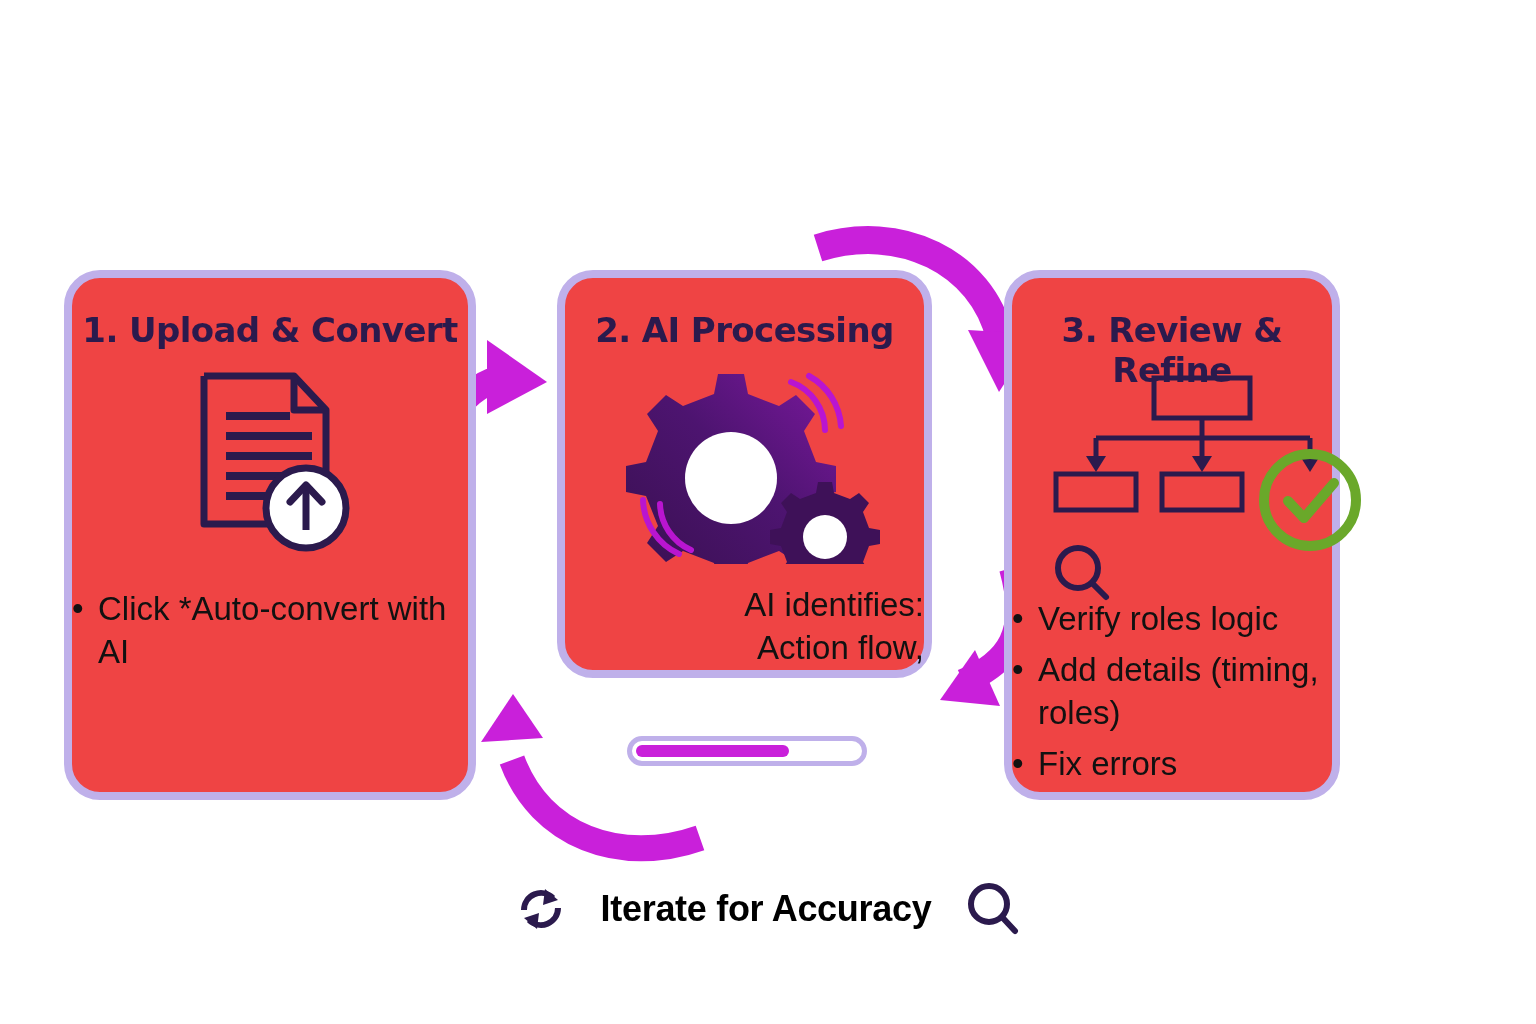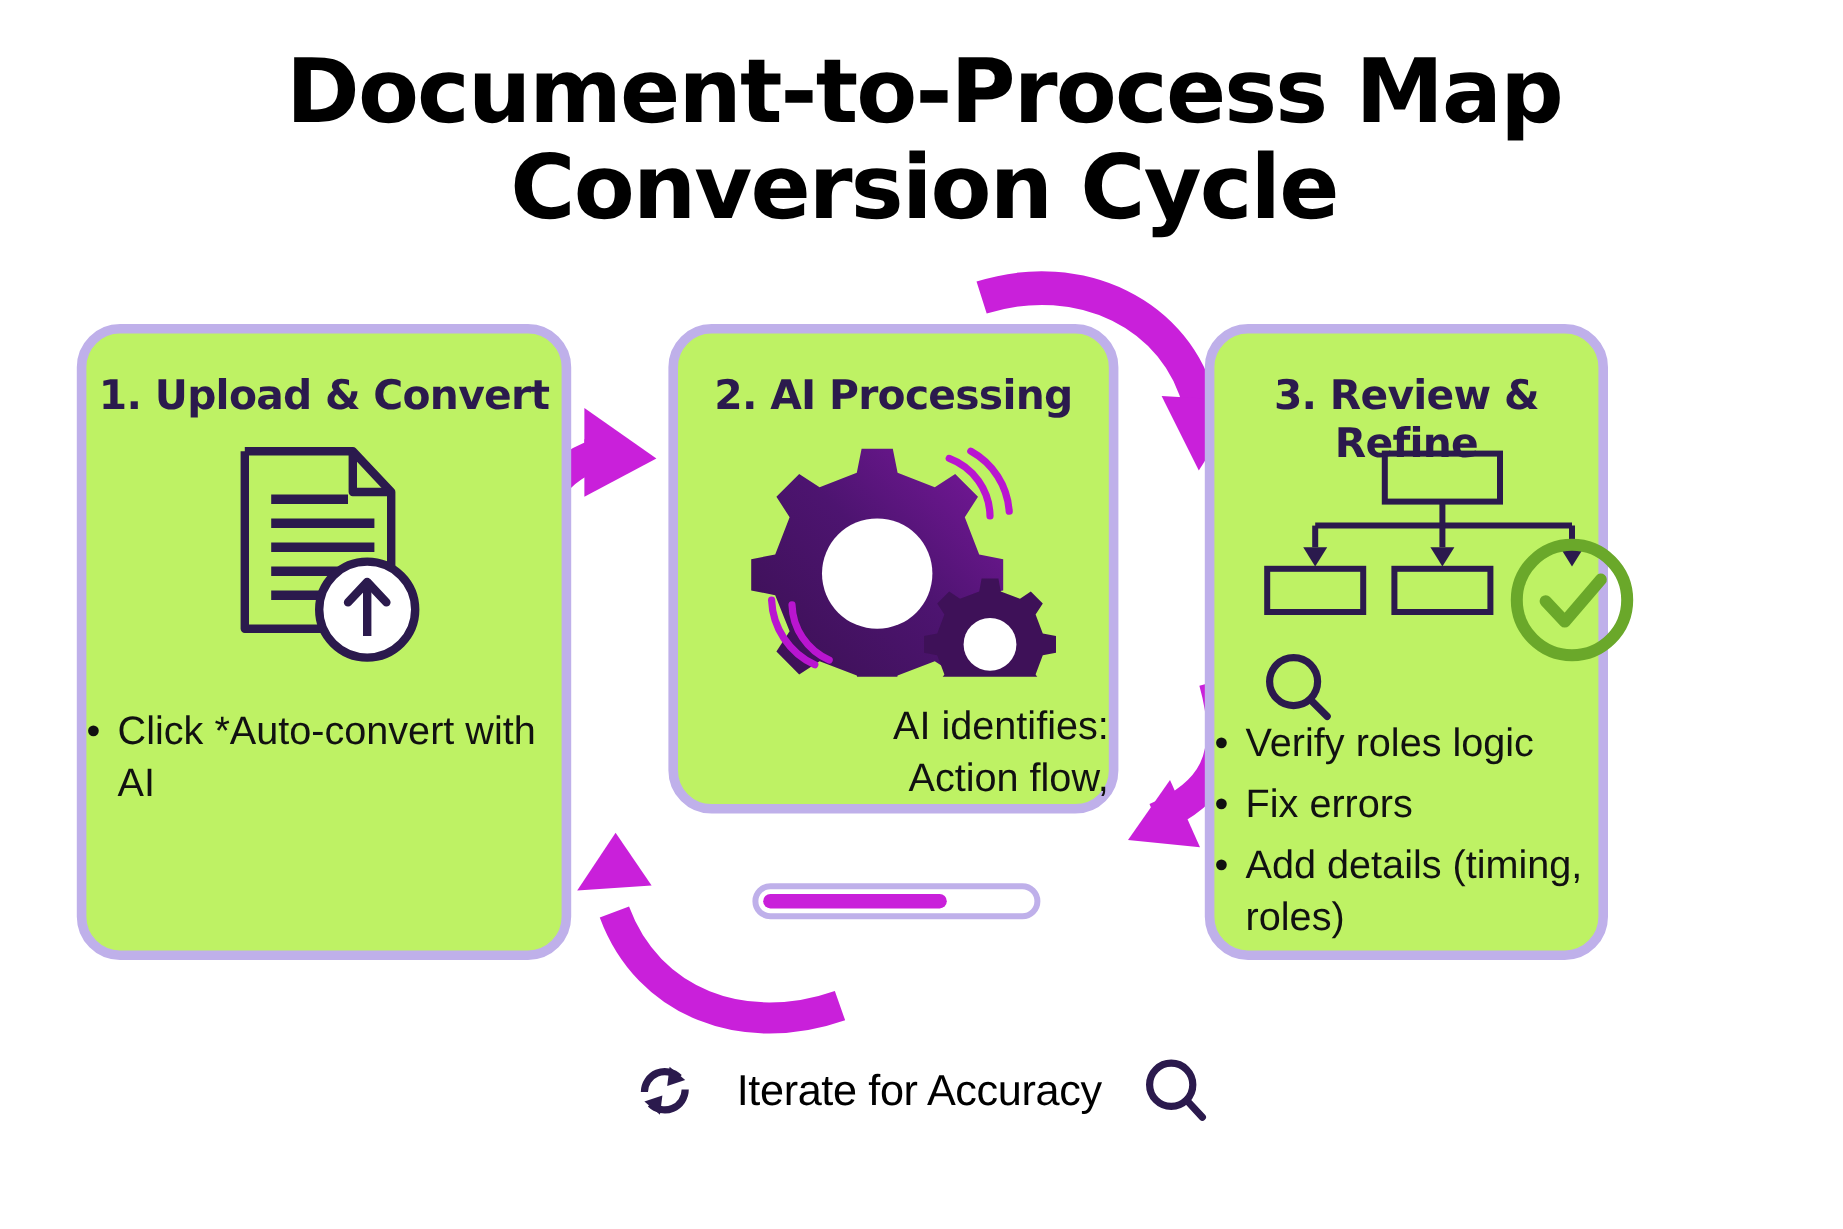--- a/index.html
+++ b/index.html
@@ -28,21 +28,21 @@
     font-size: 74px;
     line-height: 1.08;
     letter-spacing: -1.5px;
     color: #000000;
   }
 
   
   .card {
     position: absolute;
     box-sizing: border-box;
-    background: #bef264;
+    background: #ef4444;
     border: 8px solid #bfb0ea;
     border-radius: 36px;
   }
   #card-1 { left: 64px;   top: 270px; width: 412px; height: 530px; }
   #card-2 { left: 557px;  top: 270px; width: 375px; height: 408px; }
   #card-3 { left: 1004px; top: 270px; width: 336px; height: 530px; }
 
   .card-title {
     position: absolute;
     top: 32px;
@@ -112,40 +112,40 @@
   
   #footer {
     position: absolute;
     left: 0;
     top: 878px;
     width: 1536px;
     display: flex;
     align-items: center;
     justify-content: center;
     gap: 31px;
+    font-weight: bold;
   }
   #footer-label {
     font-size: 36px;
     color: #000000;
     letter-spacing: -0.3px;
   }
 
   .arrow-layer {
     position: absolute;
     left: 0; top: 0;
     width: 1536px; height: 1024px;
     pointer-events: none;
   }
 </style>
 </head>
 <body>
 
 <div id="page">
 
-  <div id="title">Document-to-Process Map Conversion Cycle</div>
 
   <svg class="arrow-layer" viewBox="0 0 1536 1024">
 
     <g>
       <path d="M 437 500 C 437 430 455 392 500 378 L 500 392 L 500 366" fill="none" stroke="#c920da" stroke-width="26" stroke-linecap="butt"></path>
       <polygon points="487,340 547,382 487,414" fill="#c920da"></polygon>
     </g>
 
     <g>
       <path d="M 818 248 C 900 222 982 262 1000 338" fill="none" stroke="#c920da" stroke-width="28" stroke-linecap="butt"></path>
@@ -274,22 +274,22 @@
       <svg viewBox="0 0 70 70" width="70" height="70">
         <circle cx="30" cy="28" r="20" fill="none" stroke="#2b1a4d" stroke-width="6"></circle>
         <line x1="44" y1="43" x2="58" y2="57" stroke="#2b1a4d" stroke-width="6" stroke-linecap="round"></line>
       </svg>
     </div>
 
     <div class="card-body" style="top:320px;">
       <div style="text-align:center;">
         <ul class="bullets">
           <li>Verify roles logic</li>
+          <li>Add details (timing, roles)</li>
           <li>Fix errors</li>
-          <li>Add details (timing, roles)</li>
         </ul>
       </div>
     </div>
   </div>
 
   <div id="footer">
     <span class="icon-holder" style="display:inline-block; width:58px; height:58px;">
       <svg viewBox="0 0 58 58" width="58" height="58">
         <path d="M 12 30 A 17 17 0 0 1 41 18" fill="none" stroke="#2b1a4d" stroke-width="6" stroke-linecap="butt"></path>
         <polygon points="33,9 46,20 31,25" fill="#2b1a4d"></polygon>

